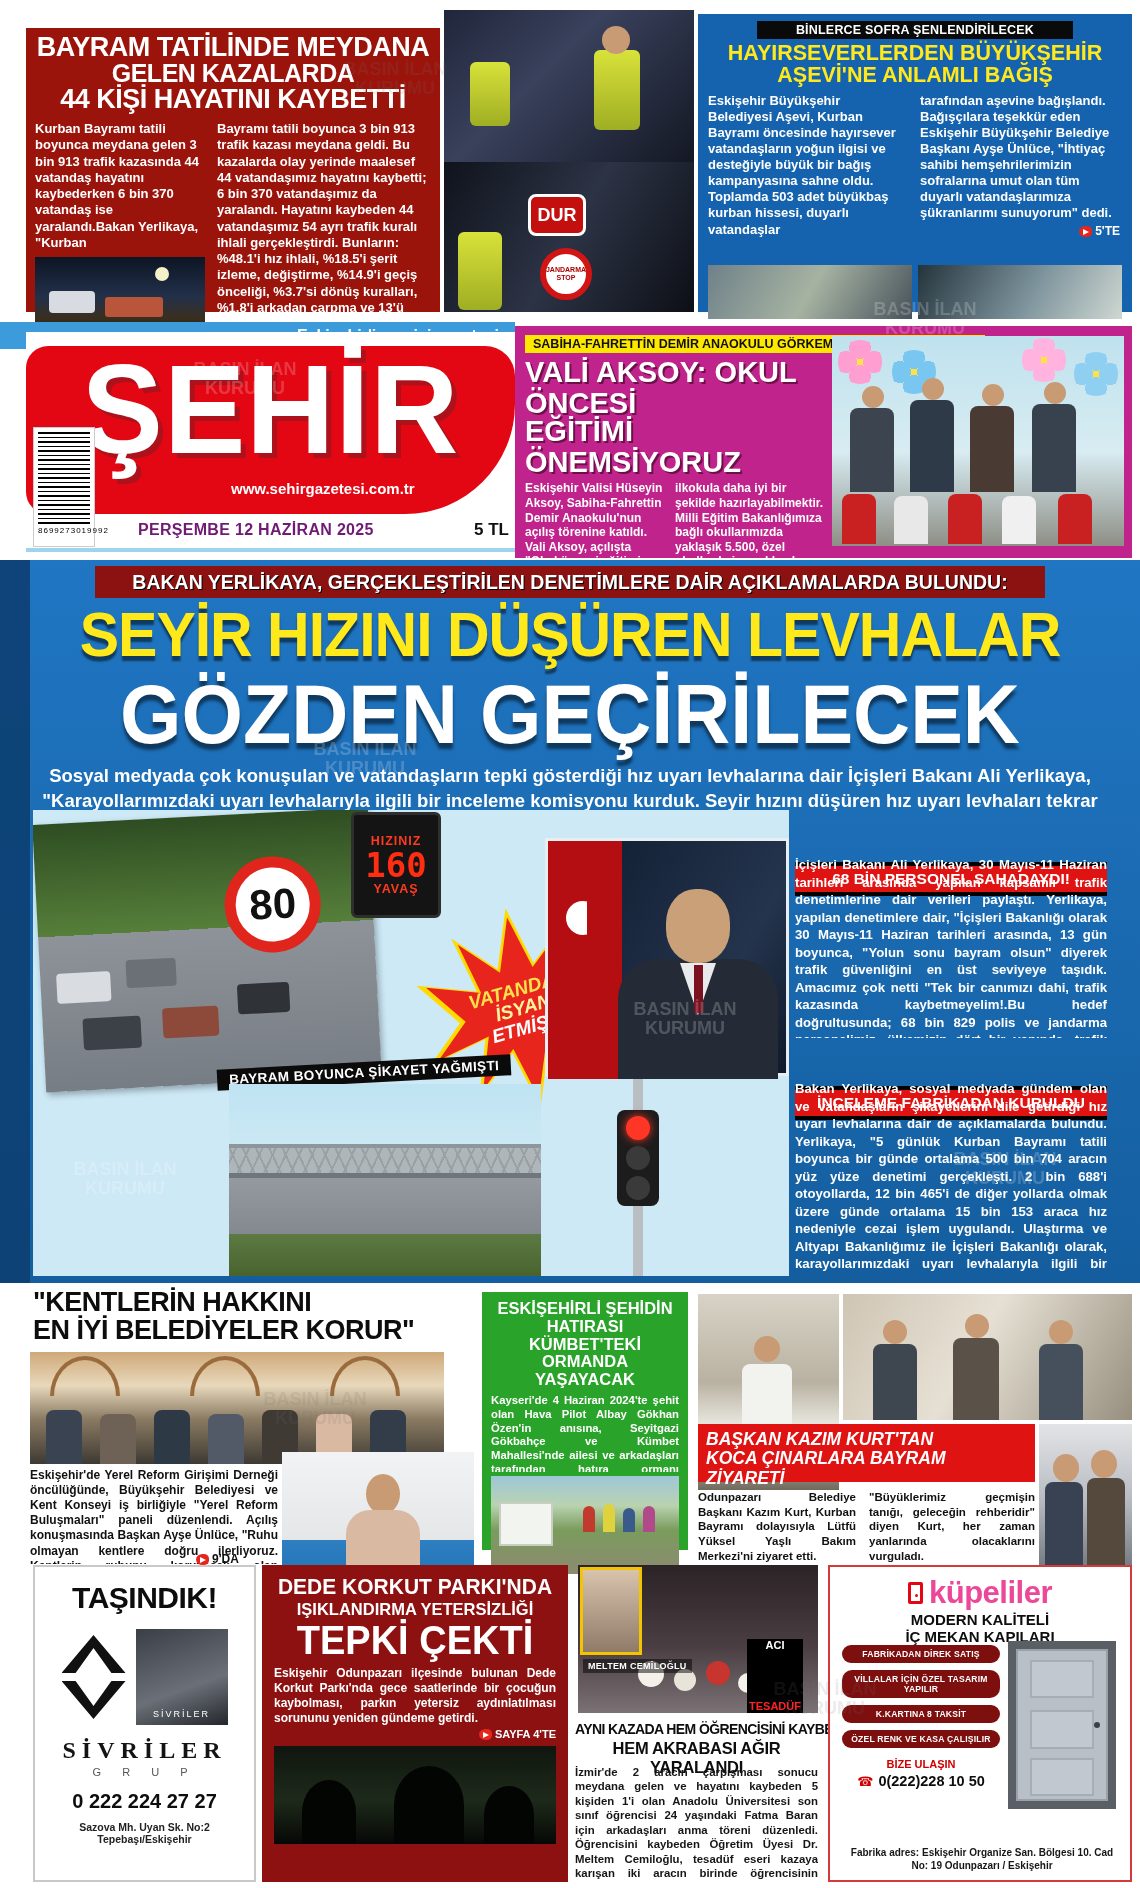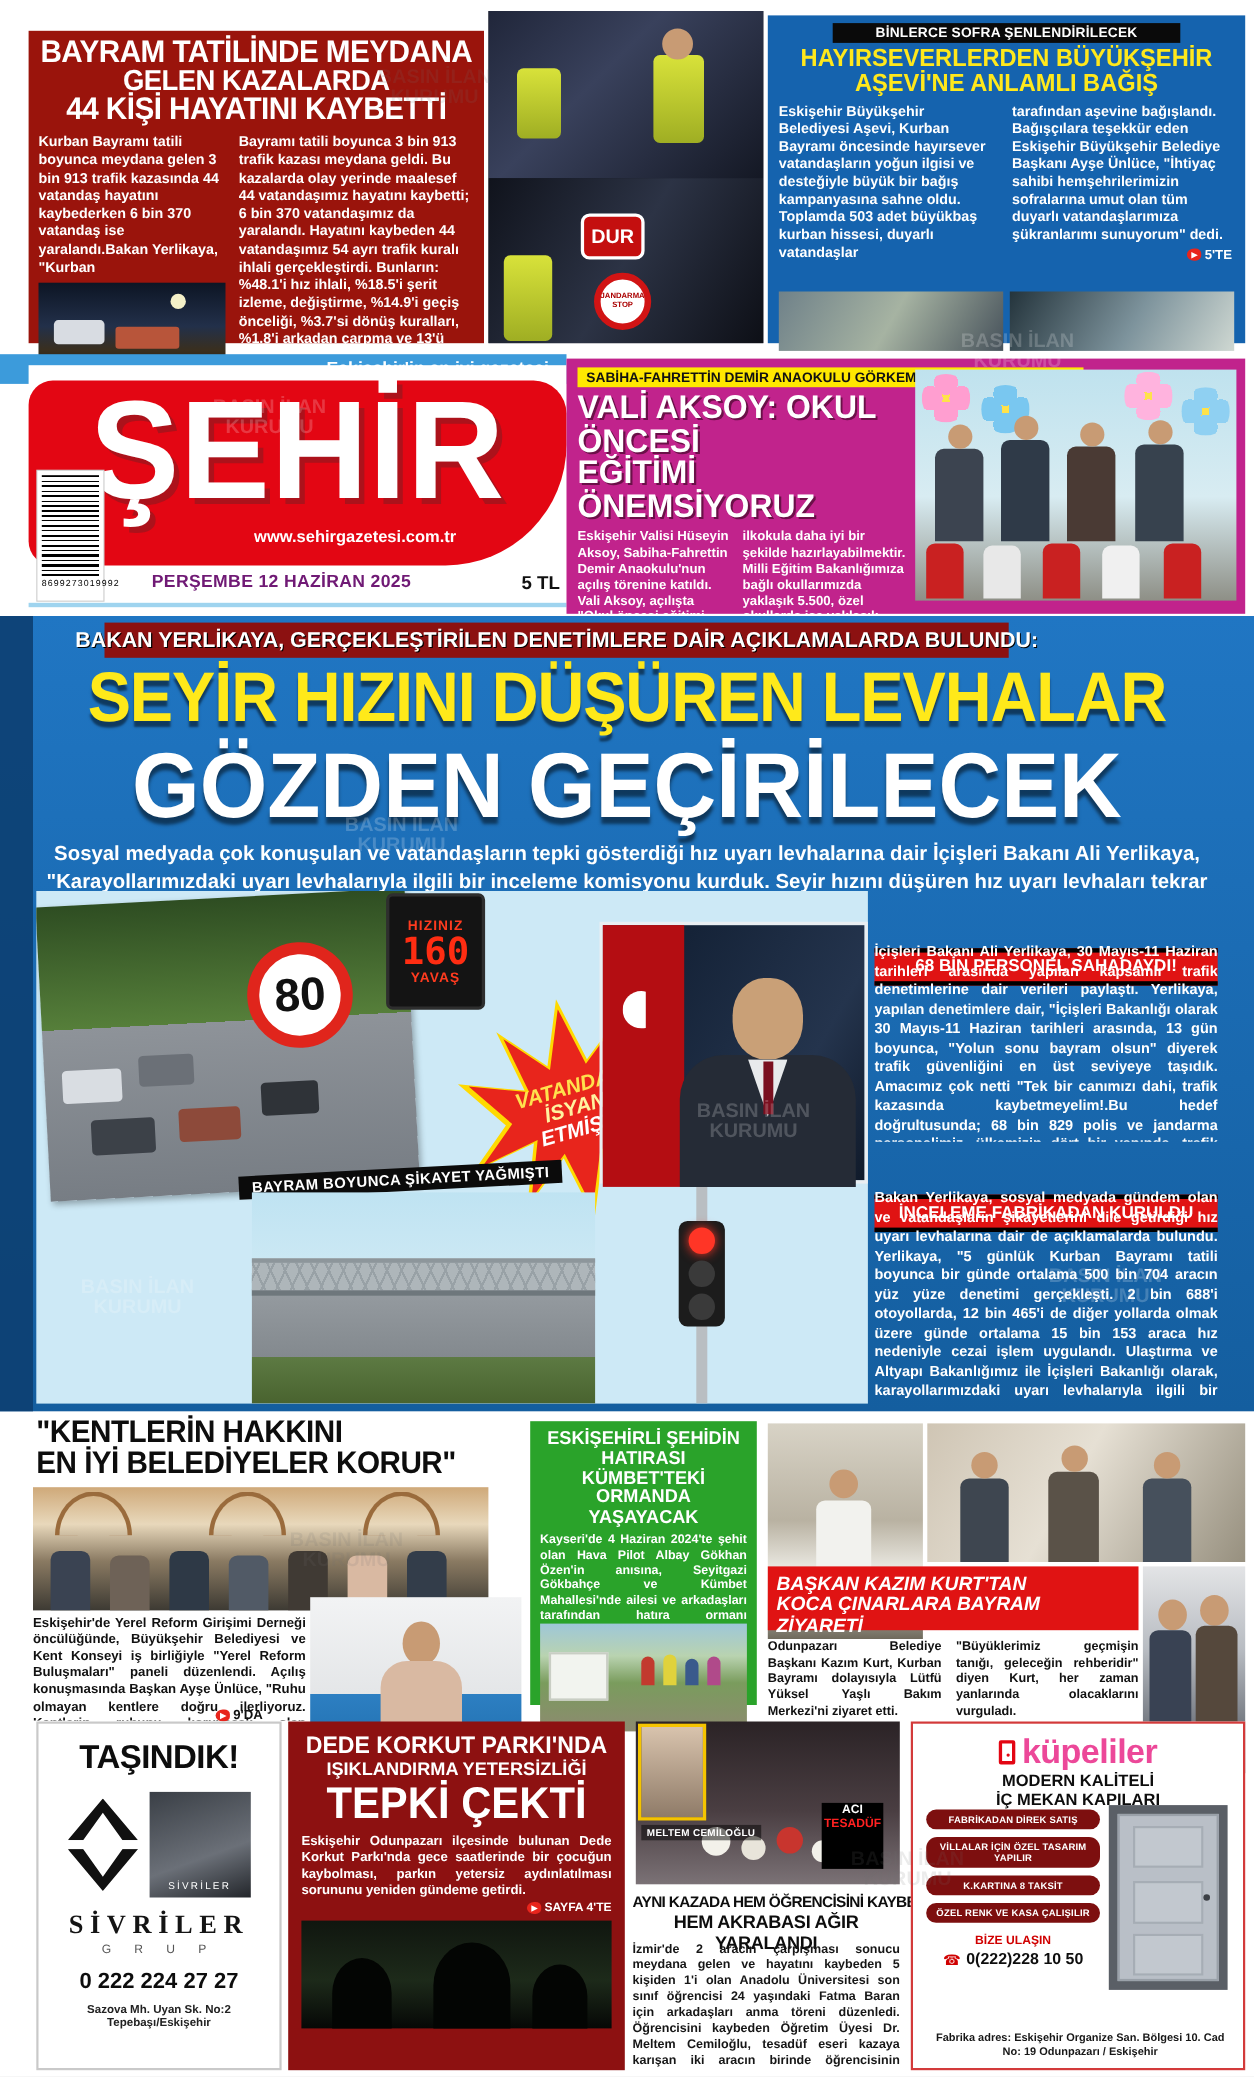--- a/index.html
+++ b/index.html
@@ -82,21 +82,21 @@
   .flower::before{content:"";position:absolute;inset:0;border-radius:50%;
       background:radial-gradient(circle at 50% 18%,currentColor 0 11px,transparent 11px),
                  radial-gradient(circle at 50% 82%,currentColor 0 11px,transparent 11px),
                  radial-gradient(circle at 18% 50%,currentColor 0 11px,transparent 11px),
                  radial-gradient(circle at 82% 50%,currentColor 0 11px,transparent 11px);}
   .fig{position:absolute;border-radius:8px 8px 0 0;}
   .head{position:absolute;border-radius:50%;background:#c89b74;}
   
   #main{left:0;top:560px;width:1140px;height:723px;background:linear-gradient(180deg,#2076c3 0%,#145e9f 100%);}
   #main .leftstrip{position:absolute;left:0;top:0;width:30px;height:723px;background:#0c3f71;opacity:.9;}
-  #main .banner{position:absolute;left:95px;top:6px;width:822px;height:32px;background:#8c1111;
+  #main .banner{position:absolute;left:95px;top:6px;width:950px;height:32px;background:#8c1111;
       display:flex;align-items:center;justify-content:center;color:#fff;font-weight:900;font-size:19.5px;
       text-shadow:1px 1px 0 #000;white-space:nowrap;}
   #main .hy{position:absolute;left:0;top:40px;width:1140px;text-align:center;color:#ffe91a;font-weight:900;
       font-size:59px;letter-spacing:-1px;transform:scaleY(1.08);text-shadow:0 5px 2px rgba(0,0,0,.5);white-space:nowrap;}
   #main .hw{position:absolute;left:0;top:108px;width:1140px;text-align:center;color:#ffffff;font-weight:900;
       font-size:79px;letter-spacing:0px;transform:scaleY(1.06);text-shadow:0 6px 3px rgba(0,0,0,.5);white-space:nowrap;}
   #main .stand{position:absolute;left:30px;top:204px;width:1080px;text-align:center;color:#fff;
       font-weight:800;font-size:18.5px;line-height:1.35;}
   
   #collage{position:absolute;left:33px;top:250px;width:756px;height:466px;background:#cde9f6;overflow:hidden;}
@@ -206,22 +206,22 @@
   #dede .photo i{position:absolute;bottom:0;background:#030503;border-radius:50% 50% 0 0;}
   
   #kaza{left:575px;top:1565px;width:243px;height:317px;}
   #kaza .photo{position:absolute;left:3px;top:0;width:240px;height:148px;
       background:linear-gradient(180deg,#2b2326 0%,#4a3e42 55%,#7b7276 100%);}
   #kaza .fl{position:absolute;border-radius:50%;}
   #kaza .chip{position:absolute;left:5px;top:2px;width:62px;height:88px;border:3px solid #f5c400;
       background:linear-gradient(180deg,#d8c3ad 0%,#8f7b68 100%);}
   #kaza .mlab{position:absolute;left:8px;top:94px;background:rgba(0,0,0,.5);color:#fff;font-weight:900;
       font-size:9px;padding:2px 5px;letter-spacing:.3px;text-align:center;}
-  #kaza .aci{position:absolute;left:172px;top:74px;width:56px;height:60px;background:#000;display:flex;
-      flex-direction:column;align-items:center;justify-content:flex-start;line-height:1.15;}
+  #kaza .aci{position:absolute;left:172px;top:74px;width:56px;height:74px;background:#000;display:flex;
+      flex-direction:column;align-items:center;justify-content:space-between;line-height:1.15;}
   #kaza .aci .a1{color:#fff;font-weight:900;font-size:11px;}
   #kaza .aci .a2{color:#ff2121;font-weight:900;font-size:11px;}
   #kaza .h1{position:absolute;left:0;top:156px;width:243px;font-weight:900;font-size:14px;color:#0d0d0d;
       text-align:center;letter-spacing:-0.6px;white-space:nowrap;}
   #kaza .h2{position:absolute;left:0;top:174px;width:243px;font-weight:900;font-size:16.5px;color:#0d0d0d;
       text-align:center;letter-spacing:-0.3px;}
   #kaza .body{position:absolute;left:0;top:200px;width:243px;height:114px;font-size:11.4px;font-weight:600;
       line-height:1.27;color:#161616;text-align:justify;overflow:hidden;}
   
   #kup{left:828px;top:1565px;width:304px;height:317px;background:#fff;border:2px solid #d33a3a;padding:8px 10px;}

